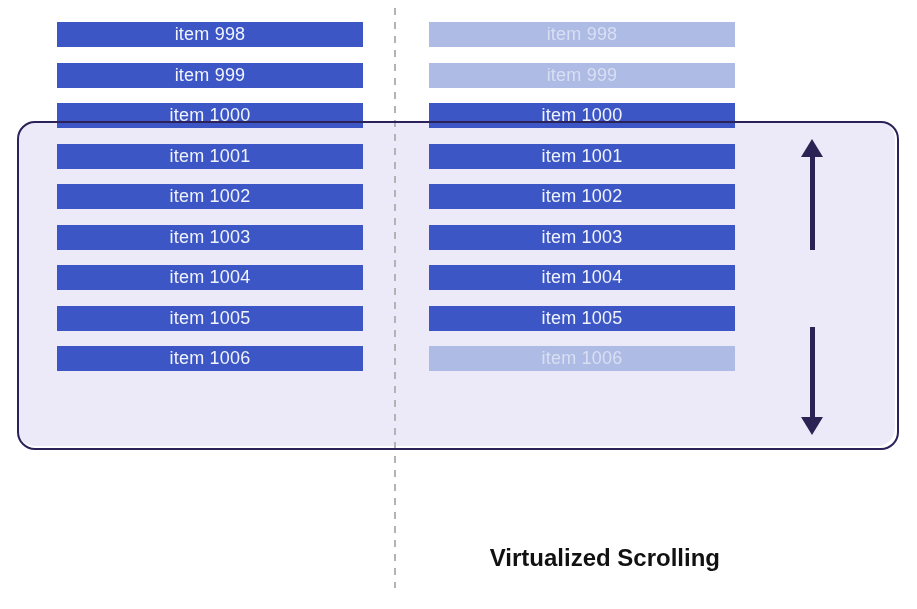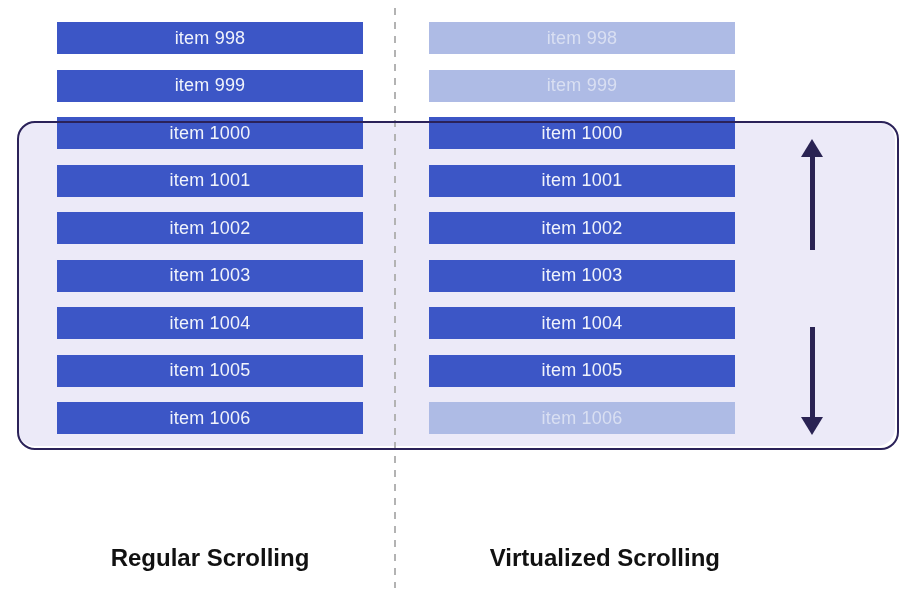--- a/index.html
+++ b/index.html
@@ -63,21 +63,21 @@
     width: 306px;
     display: flex;
     flex-direction: column;
     gap: 15.5px;
     z-index: 3;
   }
   .column.left  { left: 57px; }
   .column.right { left: 429px; }
 
   .item {
-    height: 32px;
+    height: 25px;
     display: flex;
     align-items: center;
     justify-content: center;
     background: var(--item-active-bg, #3c56c6);
     color: var(--item-active-text, #f0f3fb);
     font-size: 18px;
     letter-spacing: 0.2px;
   }
   .item[data-state="virtualized"] {
     background: var(--item-virtual-bg, #aebbe5);
@@ -184,16 +184,15 @@
   </div>
 
   <div class="viewport-label">
   </div>
 
   <div class="arrow arrow-down">
     <div class="shaft"></div>
     <div class="head-down"></div>
   </div>
 
-  <div class="col-label left-label">Regular Scrolling</div>
   <div class="col-label right-label">Virtualized Scrolling</div>
 
 </div>
 
 </body></html>

